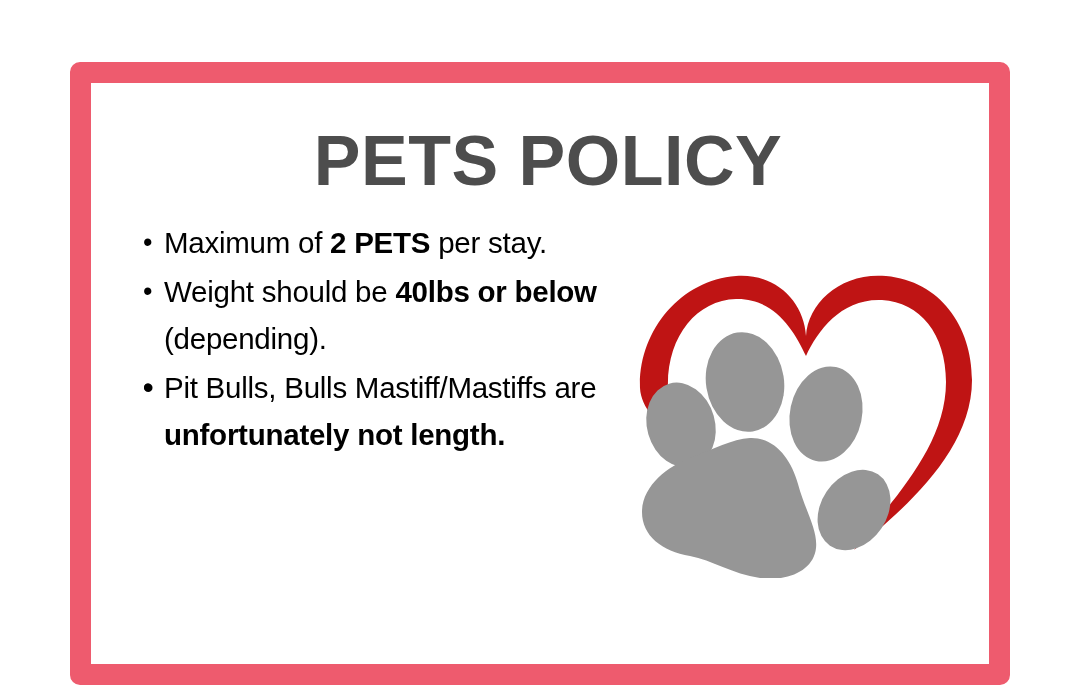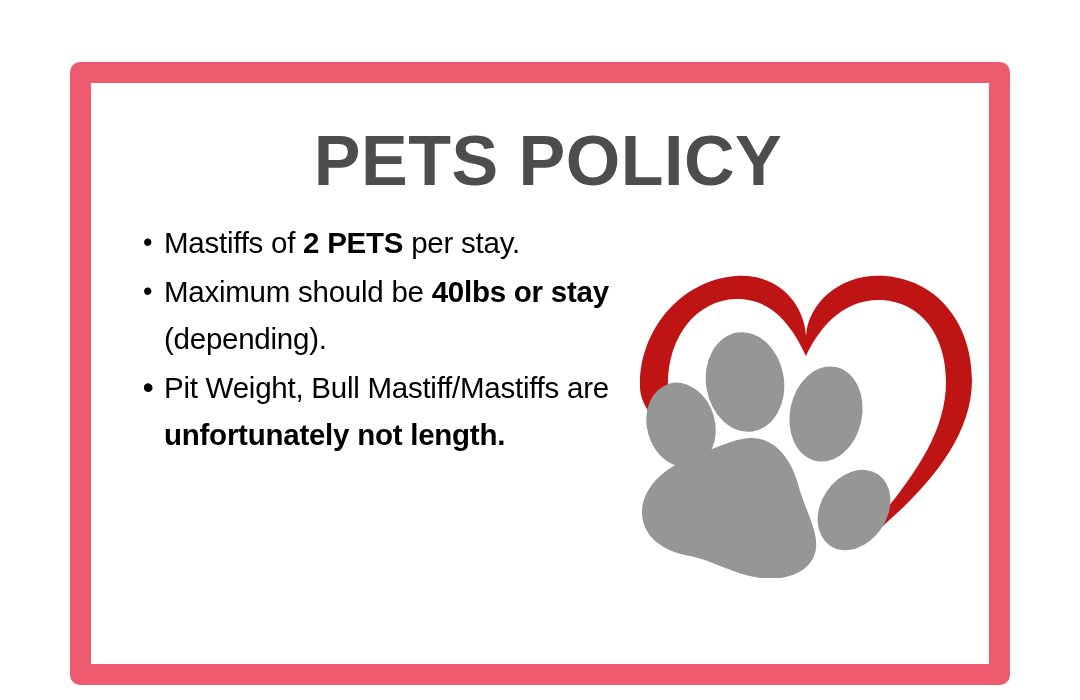--- a/index.html
+++ b/index.html
@@ -98,24 +98,24 @@
 </head>
 <body>
 
 <div id="poster">
 
   <div id="frame" style="border-color: rgb(238, 91, 110);"></div>
 
   <div id="title" style="color: rgb(77, 77, 77);">PETS POLICY</div>
 
   <ul id="policy-list">
-      <li><span class="bullet">•</span><span><span>Mastiffs of </span><b>2 PETS</b><span> per stay.</span></span></li>
-      <li><span class="bullet">•</span><span><span>Maximum should be </span><b>40lbs or stay</b><span> (depending).</span></span></li>
+      <li><span class="bullet">•</span><span><span>Maximum of </span><b>2 PETS</b><span> per stay.</span></span></li>
+      <li><span class="bullet">•</span><span><span>Weight should be </span><b>40lbs or below</b><span> (depending).</span></span></li>
       <li class="bold-lead"><span class="bullet">•</span></li>
-      <li><span class="bullet">•</span><span><span>Pit Weight, Bull Mastiff/Mastiffs are </span><b>unfortunately not length.</b></span></li>
+      <li><span class="bullet">•</span><span><span>Pit Bulls, Bulls Mastiff/Mastiffs are </span><b>unfortunately not length.</b></span></li>
     </ul>
 
   <div id="pet-art">
     <svg viewBox="0 0 350 320" xmlns="http://www.w3.org/2000/svg" aria-hidden="true">
 
       <path fill="#BF1414" d="M12 130
                C 10 74, 52 22, 108 18
                C 148 15, 176 44, 178 78
                C 180 44, 214 14, 258 18
                C 312 23, 344 68, 344 122

